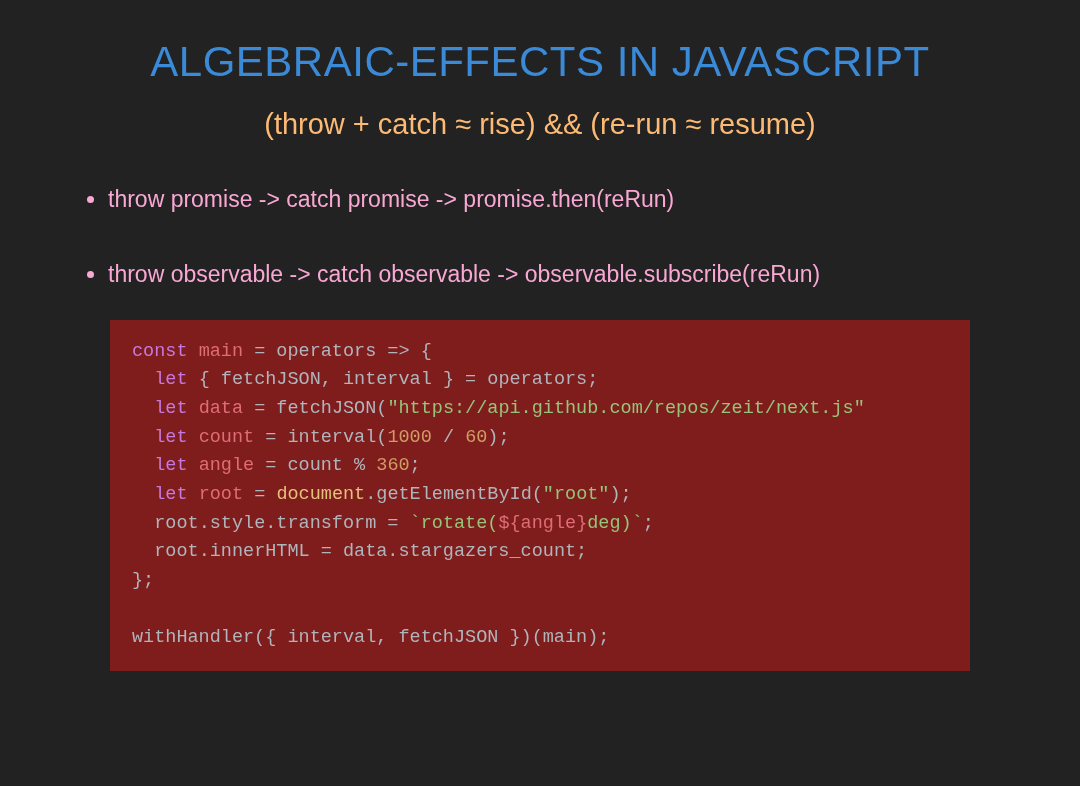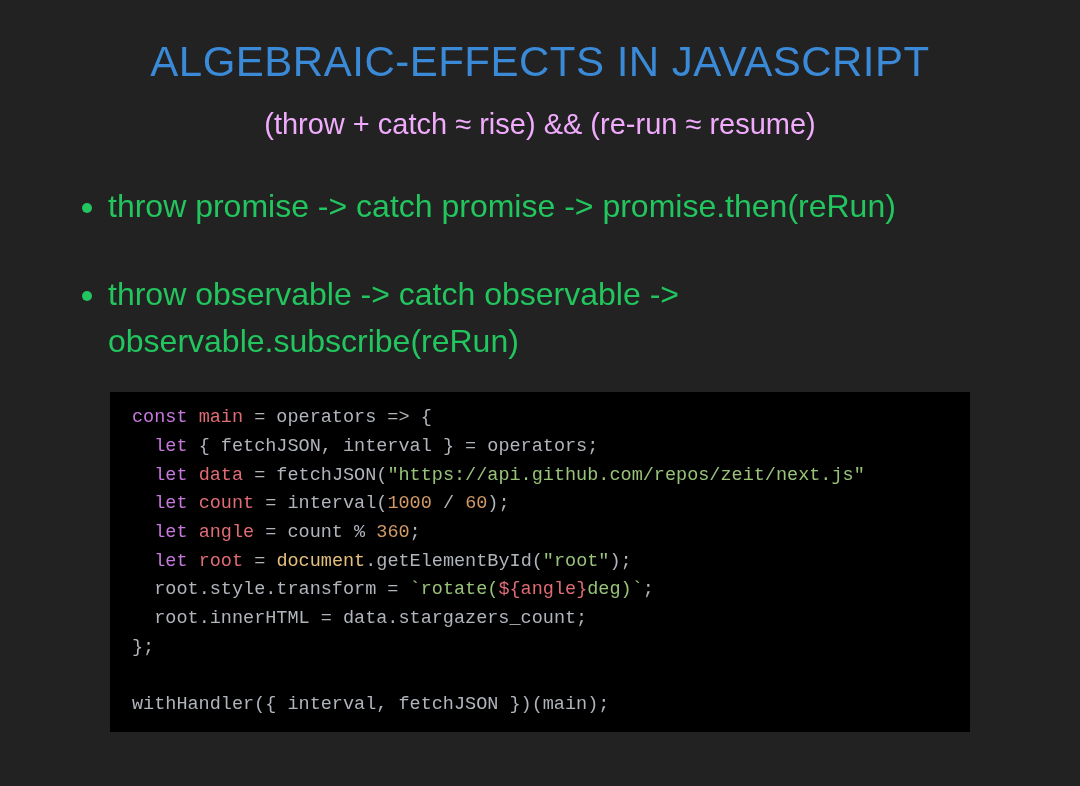--- a/index.html
+++ b/index.html
@@ -14,44 +14,44 @@
   }
   .title {
     color: #3b8ad8;
     font-size: 42px;
     font-weight: 400;
     letter-spacing: 0.5px;
     text-align: center;
     margin-bottom: 22px;
   }
   .subtitle {
-    color: #f0abfc;
+    color: #fdba74;
     font-size: 29px;
     font-weight: 400;
     text-align: center;
     margin-bottom: 26px;
     margin-top: 16px;
   }
   ul.bullets {
     list-style: disc;
     padding-left: 38px;
     margin-bottom: 28px;
   }
   ul.bullets li {
-    color: #22c55e;
-    font-size: 32px;
+    color: #f9a8d4;
+    font-size: 23px;
     line-height: 1.45;
     margin-bottom: 20px;
     font-weight: 400;
     margin-top: 42px;
   }
   .code-block {
-    background: #000000;
+    background: #7f1d1d;
     margin: 0 40px 18px 40px;
-    padding: 12px 22px;
+    padding: 18px 22px;
     font-family: "Courier New", Consolas, monospace;
     font-size: 18.5px;
     line-height: 1.55;
     color: #b0b4bb;
     white-space: pre;
     overflow: hidden;
   }
   .kw   { color: #c678dd; }  
   .id   { color: #e06c75; }  
   .num  { color: #d19a66; }  

